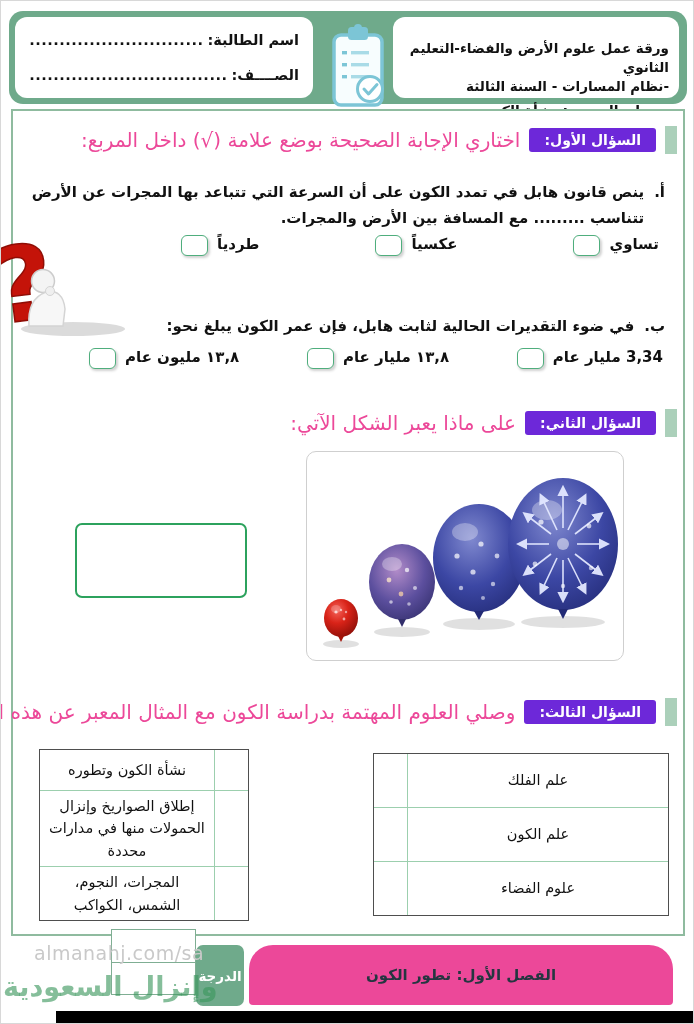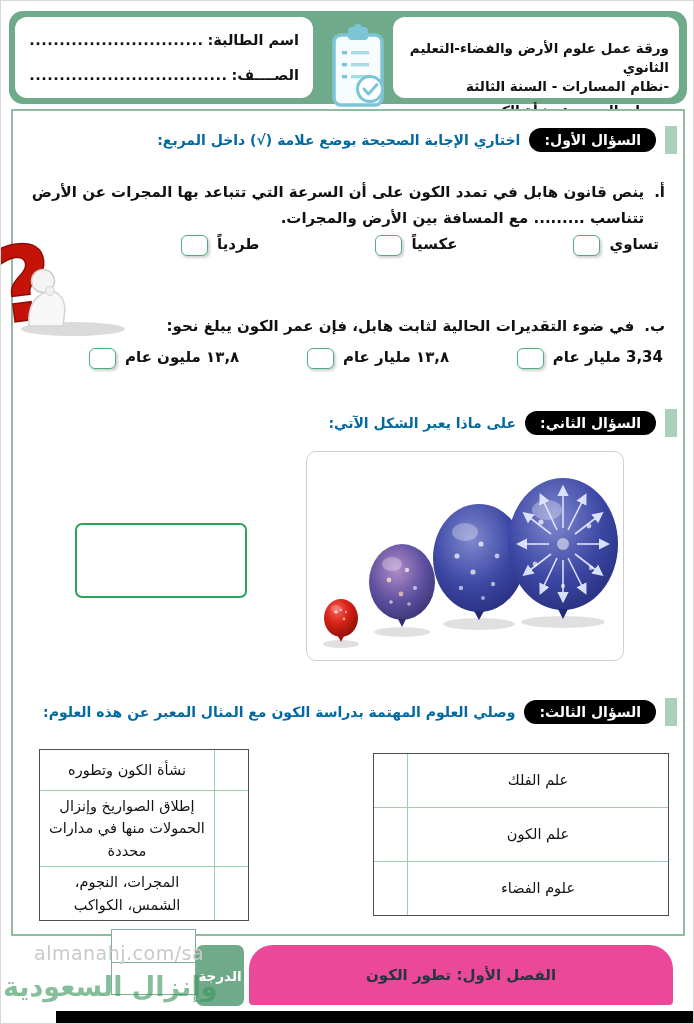--- a/index.html
+++ b/index.html
@@ -17,22 +17,22 @@
   .info-row{display:flex;align-items:baseline;font-size:14.5px;font-weight:bold;color:#121212;gap:4px}
   .dots{flex:1;overflow:hidden;white-space:nowrap;font-weight:bold;letter-spacing:.5px}
   .clipboard{left:318px;top:13px;width:62px;height:86px}
 
   
   .main-box{left:10px;top:108px;width:674px;height:827px;border:2px solid #8fbb9f;background:#fff}
 
   
   .q-row{position:absolute;right:16px;display:flex;align-items:center;gap:9px;direction:rtl}
   .q-accent{width:12px;height:28px;background:#abd0ba}
-  .q-badge{background:#000000;color:#fff;font-weight:bold;font-size:14px;padding:4px 15px;border-radius:12px;white-space:nowrap}
-  .q-prompt{font-size:14px;font-weight:bold;color:#0369a1;white-space:nowrap}
+  .q-badge{background:#6d28d9;color:#fff;font-weight:bold;font-size:14px;padding:4px 15px;border-radius:3px;white-space:nowrap}
+  .q-prompt{font-size:20px;font-weight:normal;color:#ec4899;white-space:nowrap}
 
   
   .part-block{position:absolute;display:flex;direction:rtl;gap:10px;font-size:15px;font-weight:bold;color:#111;line-height:1.75;text-align:right}
   .part-label{white-space:nowrap}
   .part-text{flex:1}
 
   
   .opt-row{position:absolute;display:flex;direction:rtl;justify-content:space-between;align-items:center}
   .opt{display:flex;gap:9px;font-size:15px;font-weight:bold;color:#111;white-space:nowrap}
   .cb{width:27px;height:21px;border:1.6px solid #4fae7d;border-radius:6px;background:#fff;box-shadow:1.5px 2px 2.5px rgba(0,0,0,.18);flex:0 0 auto}

